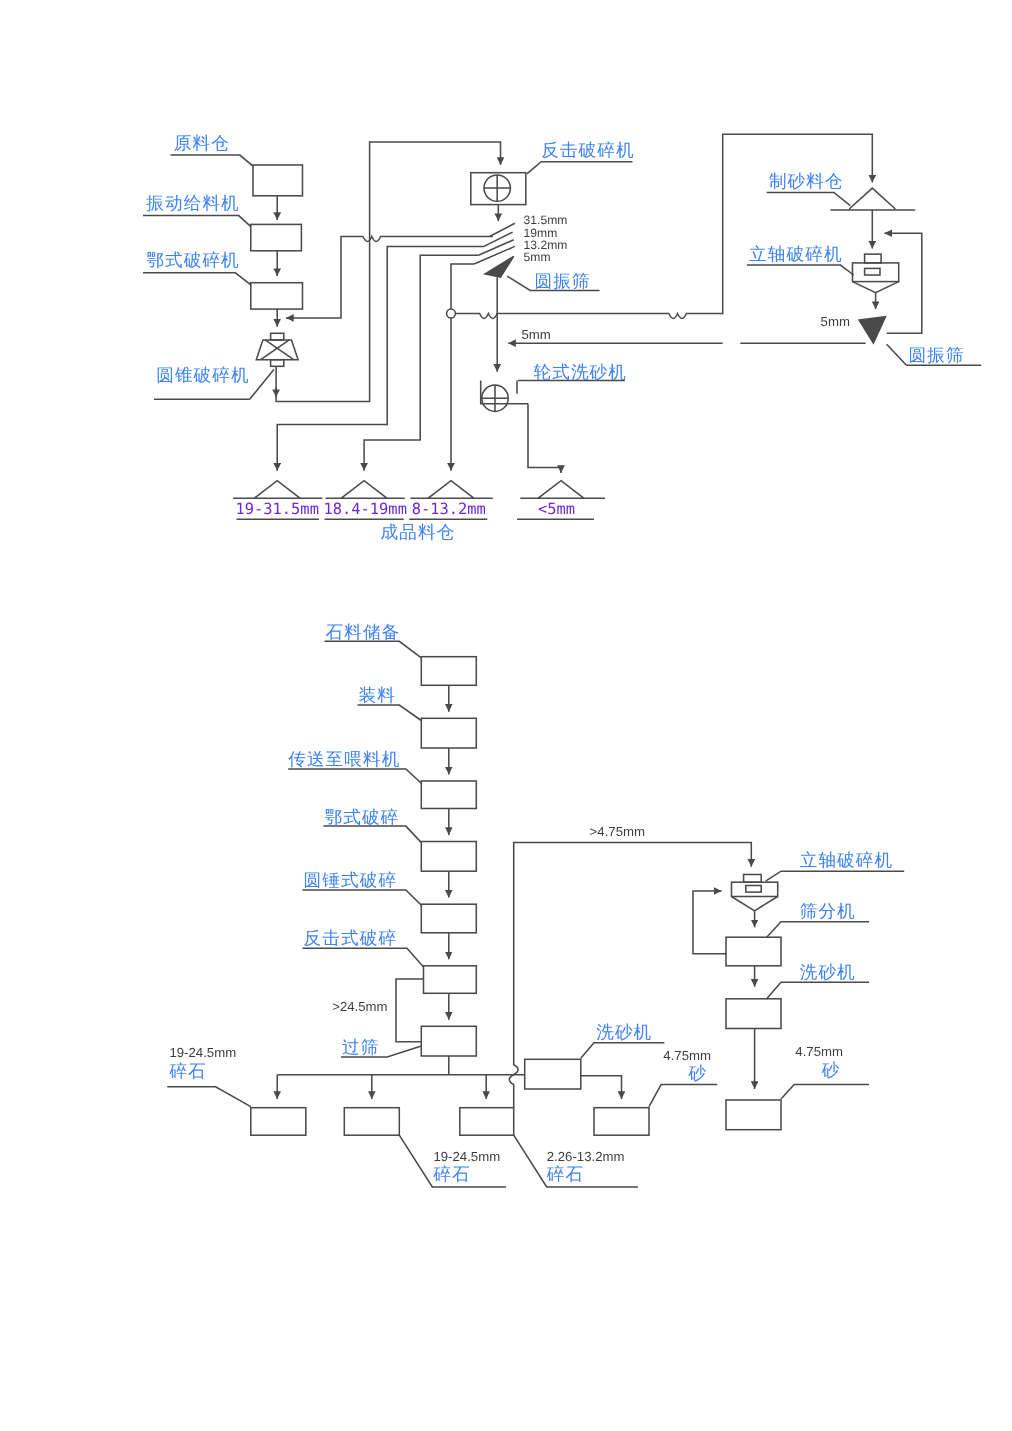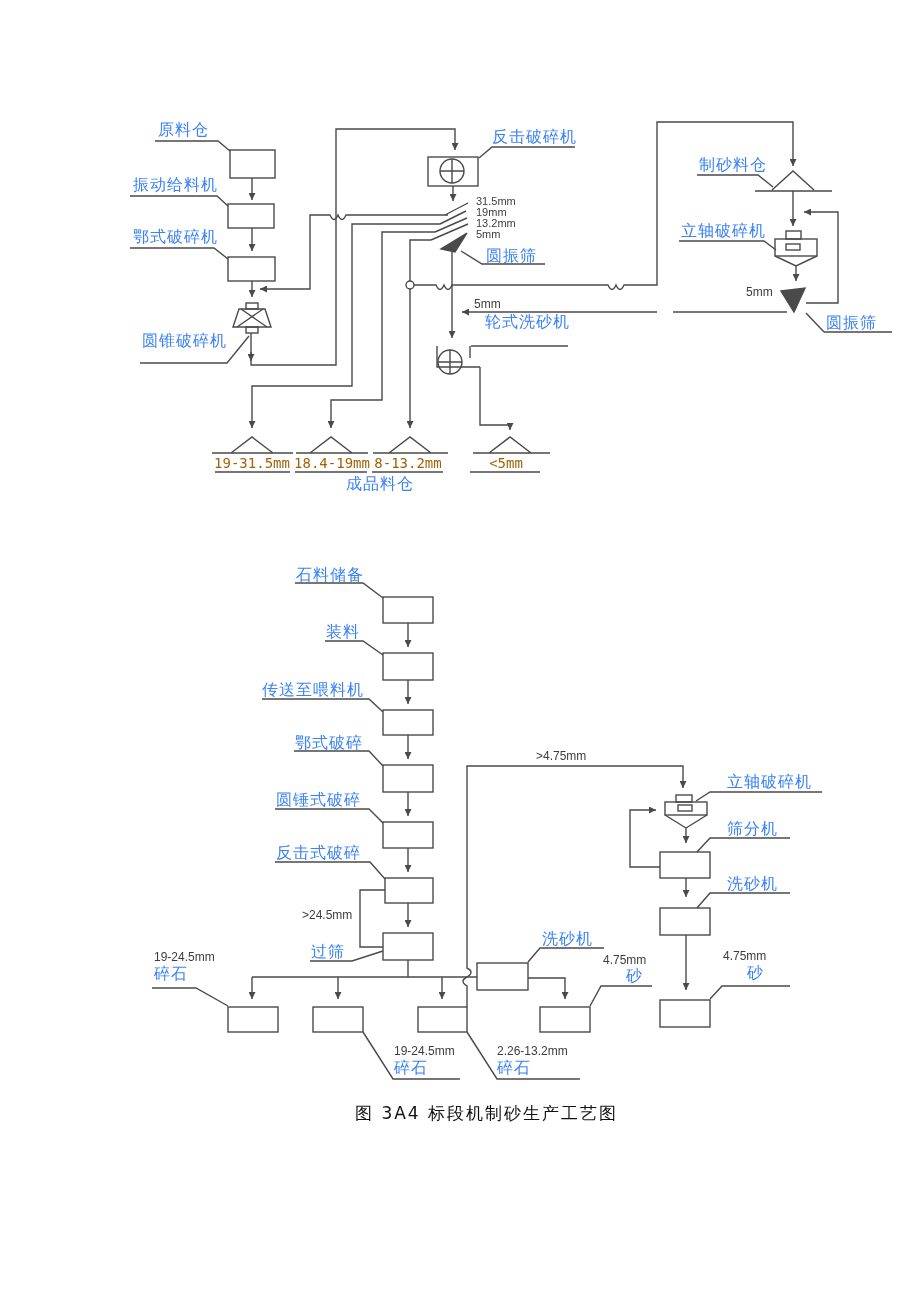--- a/index.html
+++ b/index.html
@@ -2,21 +2,21 @@
 <html><head>
 <meta charset="utf-8">
 <style>
   html,body{margin:0;padding:0;background:#ffffff;}
   .stage{position:relative;width:920px;height:1301px;background:#ffffff;overflow:hidden;
          font-family:"DejaVu Sans",sans-serif;}
   .stage svg{position:absolute;left:0;top:0;}
   .lbl{position:absolute;font-size:16px;color:#3b82f6;white-space:nowrap;letter-spacing:1px;}
   .mm{position:absolute;font-family:Liberation Sans, sans-serif;font-size:12px;color:#3d3d3d;white-space:nowrap;}
   .mm.sm{font-size:11px;line-height:11px;}
-  .size{position:absolute;font-family:"DejaVu Sans Mono",monospace;font-size:14px;color:#a16207;
+  .size{position:absolute;font-family:"DejaVu Sans Mono",monospace;font-size:14px;color:#6d28d9;
         text-align:center;white-space:nowrap;}
   .cap{position:absolute;font-size:17px;color:#111;letter-spacing:2px;white-space:nowrap;}
 </style>
 </head>
 <body>
 
 <div class="stage">
 
   <svg width="920" height="1301" viewBox="0 0 920 1301">
     <defs>
@@ -180,21 +180,21 @@
   <div class="lbl" style="left:133px;top:175px">振动给料机</div>
   <div class="lbl" style="left:133px;top:227px">鄂式破碎机</div>
   <div class="lbl" style="left:142px;top:331px">圆锥破碎机</div>
   <div class="lbl" style="left:492px;top:127px">反击破碎机</div>
   <div class="mm sm" style="left:476px;top:196px">31.5mm</div>
   <div class="mm sm" style="left:476px;top:207px">19mm</div>
   <div class="mm sm" style="left:476px;top:218px">13.2mm</div>
   <div class="mm sm" style="left:476px;top:229px">5mm</div>
   <div class="lbl" style="left:486px;top:246px">圆振筛</div>
   <div class="mm" style="left:474px;top:297px">5mm</div>
-  <div class="lbl" style="left:485px;top:312px">轮式洗砂机</div>
+  <div class="lbl" style="left:485px;top:329px">轮式洗砂机</div>
   <div class="lbl" style="left:699px;top:155px">制砂料仓</div>
   <div class="lbl" style="left:681px;top:221px">立轴破碎机</div>
   <div class="mm" style="left:746px;top:285px">5mm</div>
   <div class="lbl" style="left:826px;top:313px">圆振筛</div>
   <div class="size" style="left:214px;top:455px;width:76px">19-31.5mm</div>
   <div class="size" style="left:293px;top:455px;width:78px">18.4-19mm</div>
   <div class="size" style="left:368px;top:455px;width:80px">8-13.2mm</div>
   <div class="size" style="left:468px;top:455px;width:76px">&lt;5mm</div>
   <div class="lbl" style="left:346px;top:474px">成品料仓</div>
 
@@ -214,15 +214,14 @@
   <div class="mm" style="left:603px;top:953px">4.75mm</div>
   <div class="lbl" style="left:626px;top:966px">砂</div>
   <div class="mm" style="left:723px;top:949px">4.75mm</div>
   <div class="lbl" style="left:747px;top:963px">砂</div>
   <div class="mm" style="left:154px;top:950px">19-24.5mm</div>
   <div class="lbl" style="left:154px;top:964px">碎石</div>
   <div class="mm" style="left:394px;top:1044px">19-24.5mm</div>
   <div class="lbl" style="left:394px;top:1058px">碎石</div>
   <div class="mm" style="left:497px;top:1044px">2.26-13.2mm</div>
   <div class="lbl" style="left:497px;top:1058px">碎石</div>
-  <div class="cap" style="left:355px;top:1102px">图 3A4 标段机制砂生产工艺图</div>
 
 </div>
 
 </body></html>

